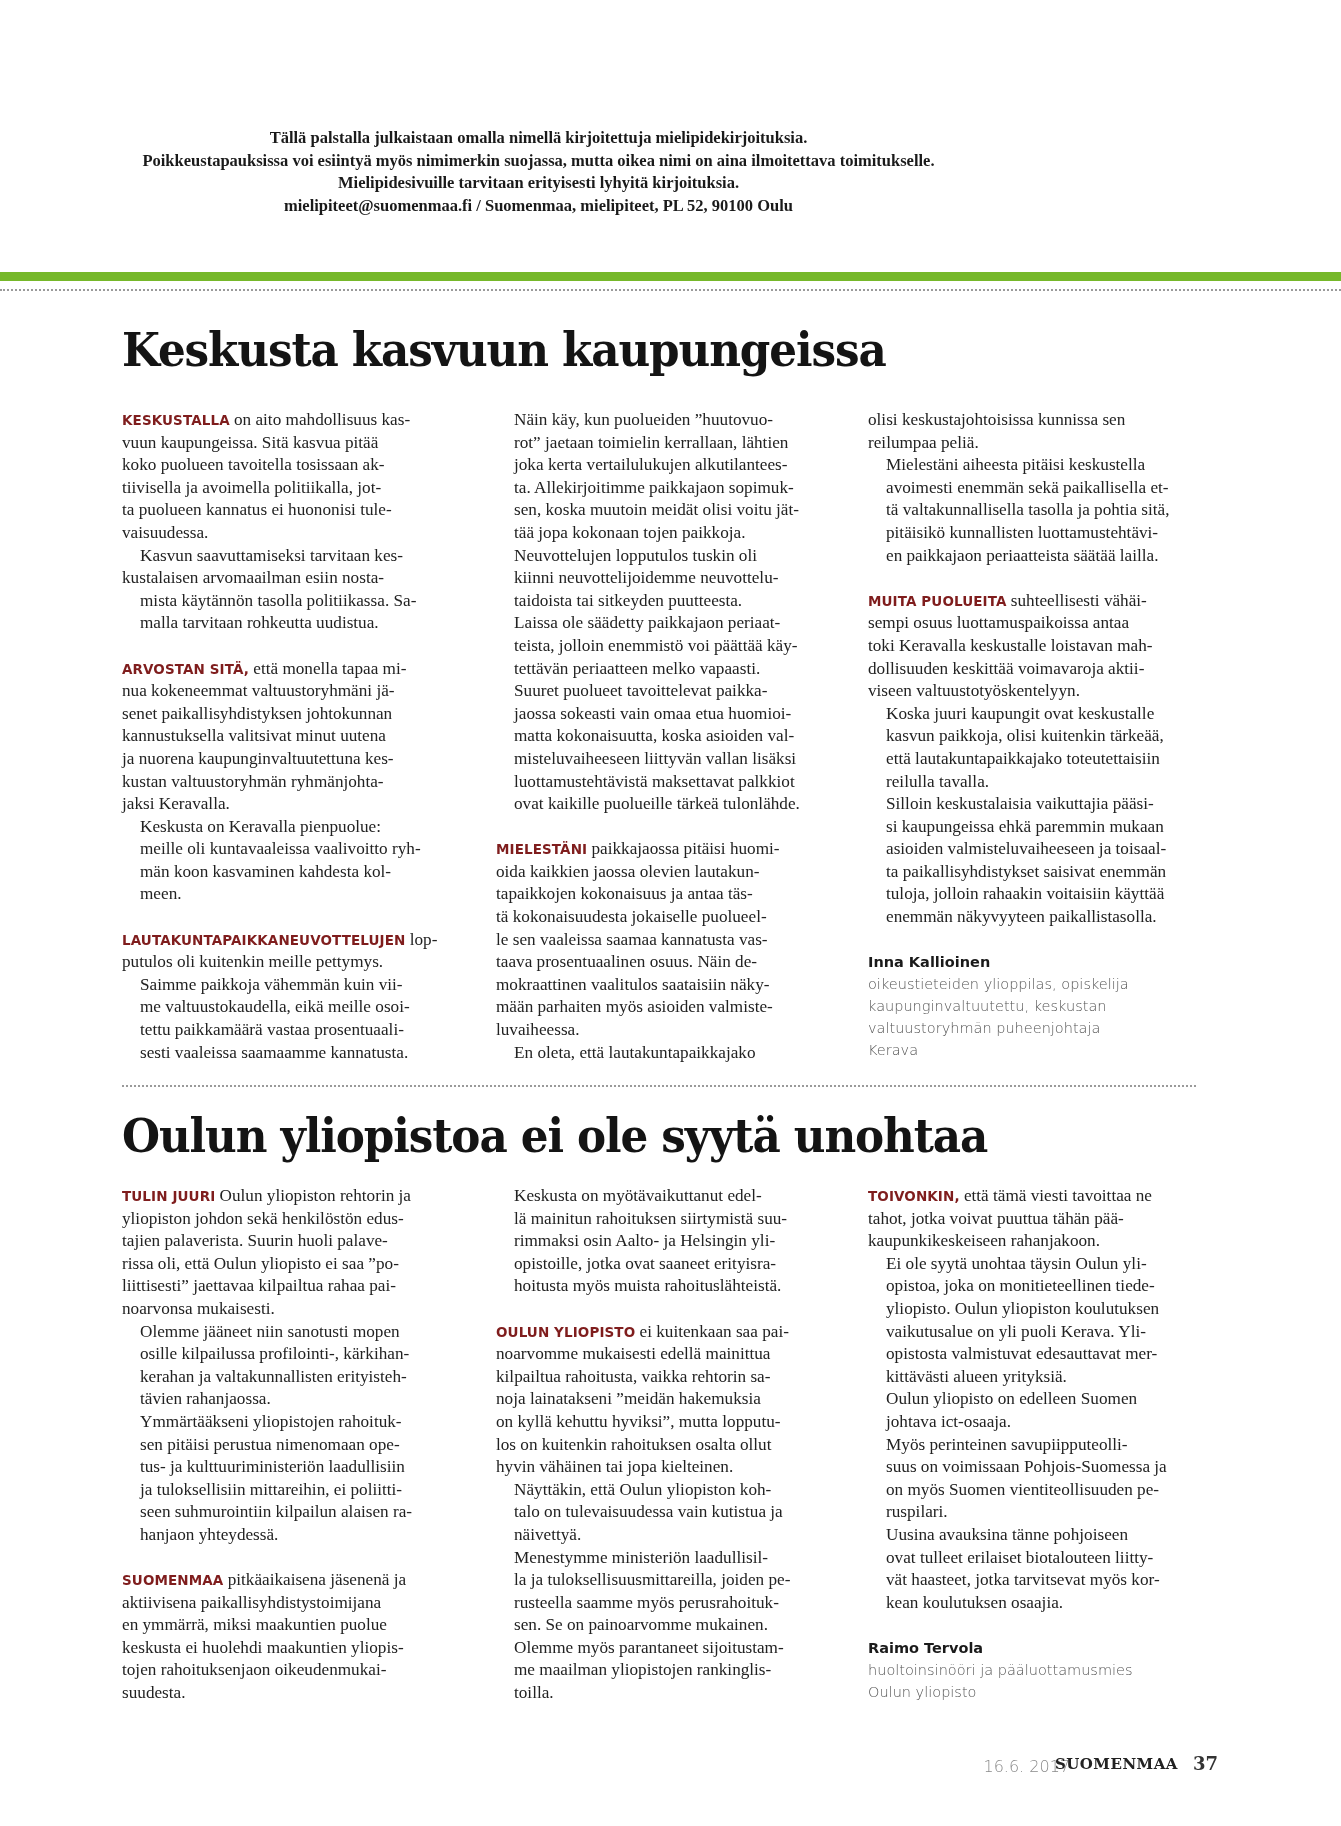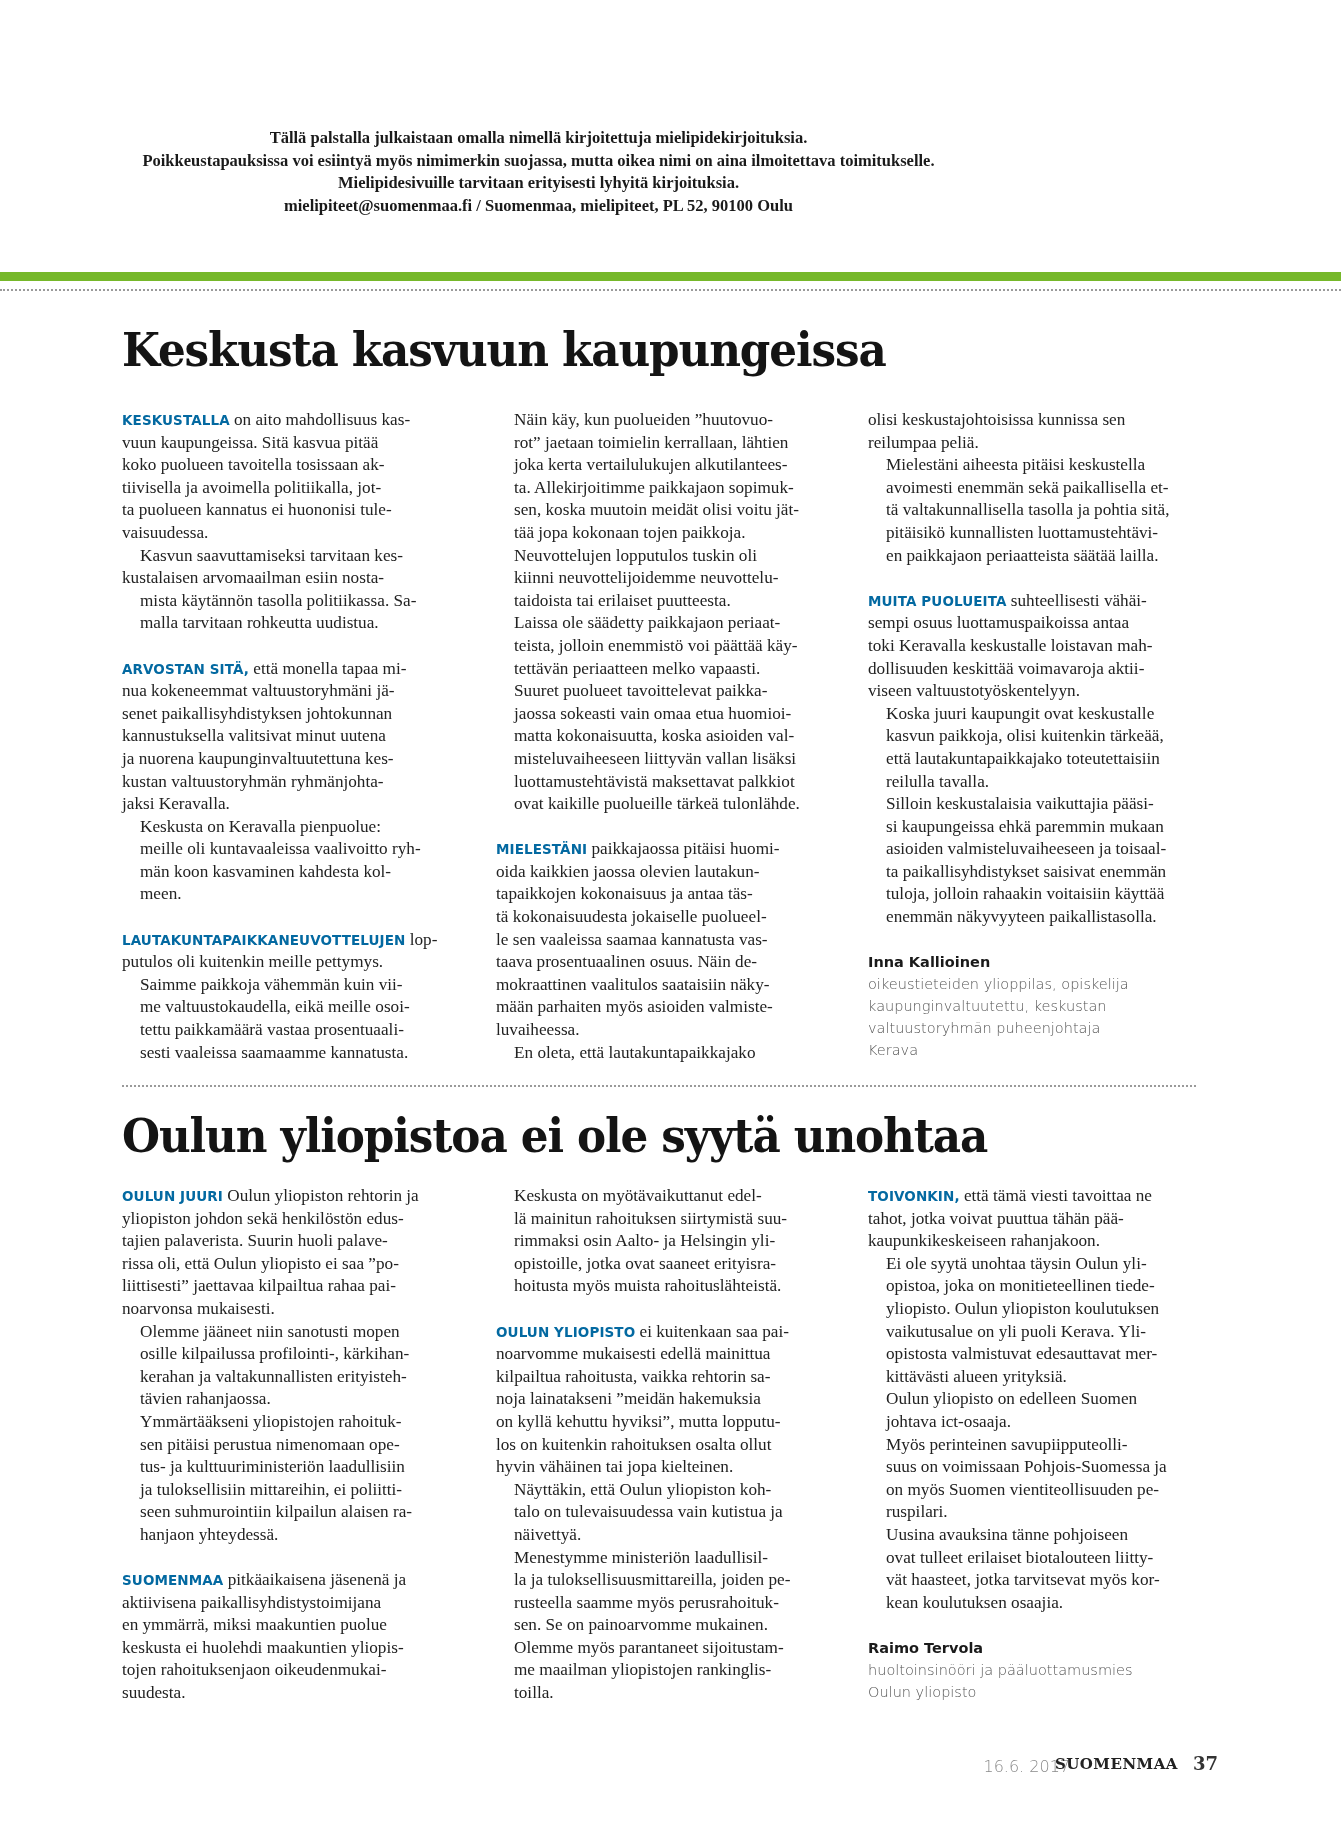--- a/index.html
+++ b/index.html
@@ -16,21 +16,21 @@
               font-weight: bold; font-size: 47px; letter-spacing: -1.2px; color: #141414;
               white-space: nowrap; margin: 0; transform: scaleX(0.93); transform-origin: left top; }
   .h1 { top: 322px; }
   .h2 { top: 1108px; }
   .col { position: absolute; width: 335px; font-family: "Liberation Serif", serif;
          font-size: 17.2px; line-height: 22.6px; color: #222; }
   .col p { margin: 0; text-indent: 0; }
   .col p.ind { text-indent: 18px; }
   .col p.gap { margin-top: 22.6px; }
   .lead { font-family: "DejaVu Sans", sans-serif; font-weight: bold; font-size: 13.5px;
-          letter-spacing: 0.1px; color: #0369a1; }
+          letter-spacing: 0.1px; color: #7f1d1d; }
   .line { display: block; white-space: nowrap; }
   .sig-name { font-family: "DejaVu Sans", sans-serif; font-weight: bold; font-size: 14.5px;
               color: #1a1a1a; margin-top: 22.6px; line-height: 22px; }
   .sig-line { font-family: "DejaVu Sans", sans-serif; font-size: 14.5px; color: #555;
               line-height: 22px; white-space: nowrap; font-weight: 300; }
   .dot-line-mid { position: absolute; top: 1085px; left: 122px; width: 1074px; height: 0;
                   border-top: 2px dotted #9a9a9a; }
   .footer { position: absolute; top: 1753px; left: 0; width: 1218px; height: 24px; }
   .footer .date { position: absolute; right: 148px; top: 4px; font-family: "DejaVu Sans", sans-serif;
                   font-size: 16px; color: #8a8a8a; font-weight: 300; }
@@ -101,21 +101,21 @@
     <span class="line">Näin käy, kun puolueiden ”huutovuo-</span>
       <span class="line">rot” jaetaan toimielin kerrallaan, lähtien</span>
       <span class="line">joka kerta vertailulukujen alkutilantees-</span>
       <span class="line">ta. Allekirjoitimme paikkajaon sopimuk-</span>
       <span class="line">sen, koska muutoin meidät olisi voitu jät-</span>
       <span class="line">tää jopa kokonaan tojen paikkoja.</span>
   </p>
   <p class="ind">
     <span class="line">Neuvottelujen lopputulos tuskin oli</span>
       <span class="line">kiinni neuvottelijoidemme neuvottelu-</span>
-      <span class="line">taidoista tai erilaiset puutteesta.</span>
+      <span class="line">taidoista tai sitkeyden puutteesta.</span>
   </p>
   <p class="ind">
     <span class="line">Laissa ole säädetty paikkajaon periaat-</span>
       <span class="line">teista, jolloin enemmistö voi päättää käy-</span>
       <span class="line">tettävän periaatteen melko vapaasti.</span>
   </p>
   <p class="ind">
     <span class="line">Suuret puolueet tavoittelevat paikka-</span>
       <span class="line">jaossa sokeasti vain omaa etua huomioi-</span>
       <span class="line">matta kokonaisuutta, koska asioiden val-</span>
@@ -178,21 +178,21 @@
   <div class="sig-line">valtuustoryhmän puheenjohtaja</div>
   <div class="sig-line">Kerava</div>
 </div>
 
 <div class="dot-line-mid"></div>
 
 <h1 class="headline h2">Oulun yliopistoa ei ole syytä unohtaa</h1>
 
 <div class="col" style="left:122px; top:1185px;">
   <p>
-    <span class="lead">OULUN JUURI</span><span> Oulun yliopiston rehtorin ja</span>
+    <span class="lead">TULIN JUURI</span><span> Oulun yliopiston rehtorin ja</span>
     <span class="line">yliopiston johdon sekä henkilöstön edus-</span>
     <span class="line">tajien palaverista. Suurin huoli palave-</span>
     <span class="line">rissa oli, että Oulun yliopisto ei saa ”po-</span>
     <span class="line">liittisesti” jaettavaa kilpailtua rahaa pai-</span>
     <span class="line">noarvonsa mukaisesti.</span>
   </p>
   <p class="ind">
     <span class="line">Olemme jääneet niin sanotusti mopen</span>
       <span class="line">osille kilpailussa profilointi-, kärkihan-</span>
       <span class="line">kerahan ja valtakunnallisten erityisteh-</span>

